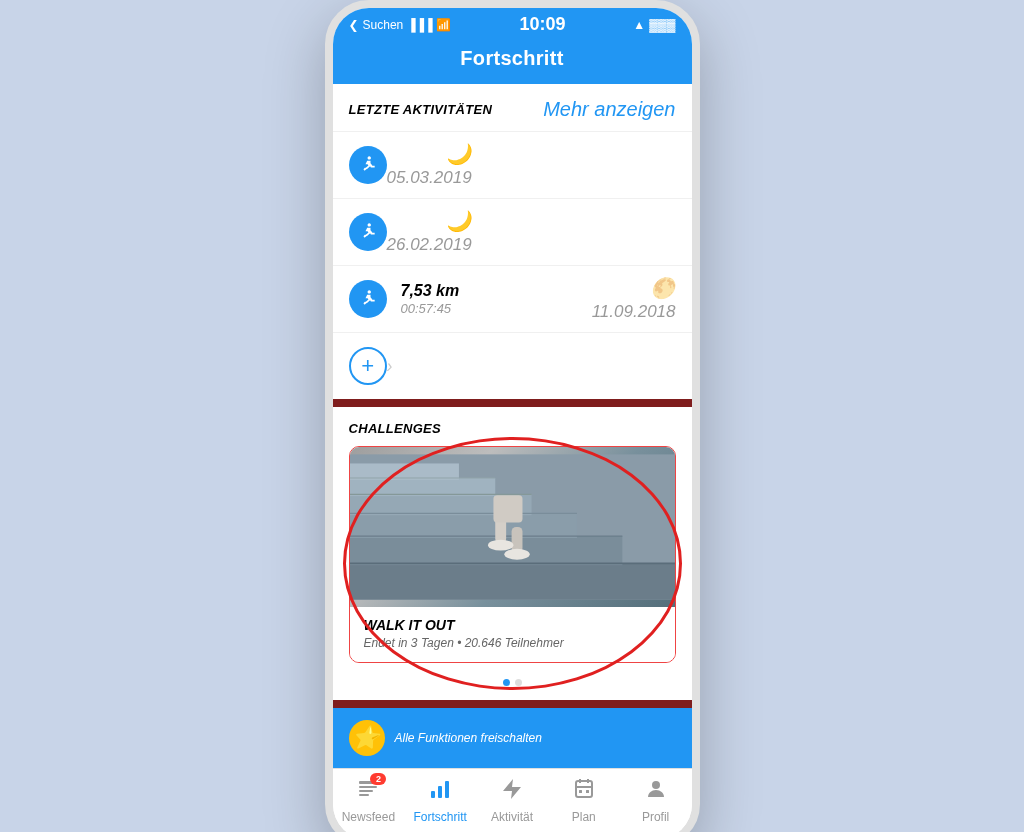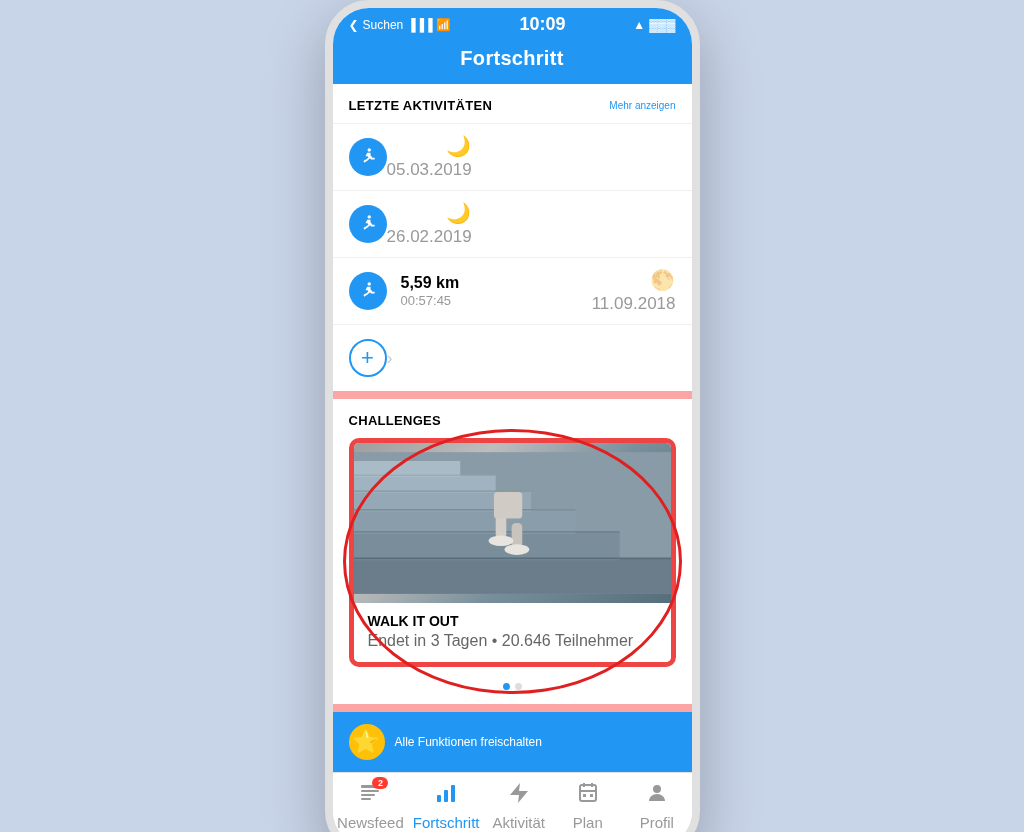--- a/index.html
+++ b/index.html
@@ -53,42 +53,43 @@
       padding: 8px 16px 14px;
       color: white;
     }
     .app-header h1 {
       font-size: 20px;
       font-weight: 600;
       letter-spacing: 0.3px;
     }
     
     .content {
-      background: #fca5a5;
+      background: #7f1d1d;
       overflow-y: auto;
+      font-style: italic;
     }
     
     .section {
       background: white;
       margin-bottom: 8px;
     }
     .section-header {
       display: flex;
       justify-content: space-between;
       align-items: center;
       padding: 14px 16px 10px;
     }
     .section-title {
       font-size: 13px;
       font-weight: 800;
       color: #000;
       letter-spacing: 0.3px;
     }
     .section-link {
-      font-size: 10px;
+      font-size: 20px;
       color: #2196F3;
       font-weight: 400;
     }
     
     .activity-item {
       display: flex;
       align-items: center;
       padding: 10px 16px;
       border-top: 1px solid #f0f0f0;
     }
@@ -172,21 +173,21 @@
       right: 10px;
       bottom: 10px;
       border: 3px solid #e02020;
       border-radius: 50%;
       pointer-events: none;
     }
     .challenge-card {
       margin: 0 16px 10px;
       border-radius: 10px;
       overflow: hidden;
-      border: 5px solid #ef4444;
+      border: 1px solid #ef4444;
     }
     .challenge-image {
       width: 100%;
       height: 160px;
       background: linear-gradient(135deg, #9e9e9e 0%, #bdbdbd 30%, #78909c 60%, #546e7a 100%);
       position: relative;
       overflow: hidden;
     }
     
     .challenge-image svg {
@@ -197,21 +198,21 @@
       padding: 10px 14px 12px;
       background: white;
     }
     .challenge-name {
       font-size: 14px;
       font-weight: 800;
       color: #000;
       margin-bottom: 3px;
     }
     .challenge-desc {
-      font-size: 16px;
+      font-size: 12px;
       color: #666;
     }
     
     .dots-indicator {
       display: flex;
       justify-content: center;
       gap: 5px;
       padding: 6px 0 14px;
     }
     .dot {
@@ -263,21 +264,21 @@
     }
     .nav-icon {
       font-size: 22px;
       color: #999;
       position: relative;
     }
     .nav-icon.active {
       color: #2196F3;
     }
     .nav-label {
-      font-size: 15px;
+      font-size: 12px;
       color: #999;
     }
     .nav-label.active {
       color: #2196F3;
     }
     .badge {
       position: absolute;
       top: -4px;
       right: -6px;
       background: #FF3B30;
@@ -345,21 +346,21 @@
         </div>
       </div>
 
       <div class="activity-item">
         <div class="activity-icon">
           <svg width="20" height="20" viewBox="0 0 24 24" fill="white">
             <path d="M13.5 5.5c1.1 0 2-.9 2-2s-.9-2-2-2-2 .9-2 2 .9 2 2 2zm4.5 8l-3-3.5V7h-4l-2 4h2.5l1 1.5-3.5 3 1.5 1.5 4-3.5 1 1.5H20V13h-2zm-8 3l-1.5-1.5-2 2L8 19l2.5-2.5z"></path>
           </svg>
         </div>
         <div class="activity-info">
-          <div class="activity-distance">5,59 km</div>
+          <div class="activity-distance">7,53 km</div>
           <div class="activity-time">00:57:45</div>
         </div>
         <div class="activity-right">
           <div class="activity-moon">🌕</div>
           <div class="activity-date">11.09.2018</div>
         </div>
       </div>
 
       <div class="add-activity">
         <div class="add-icon">+</div>

